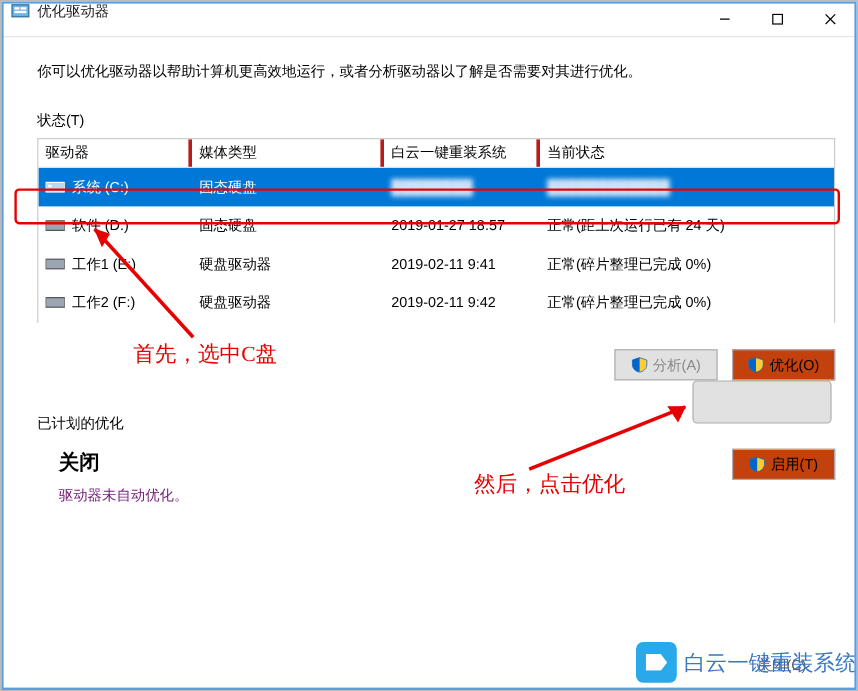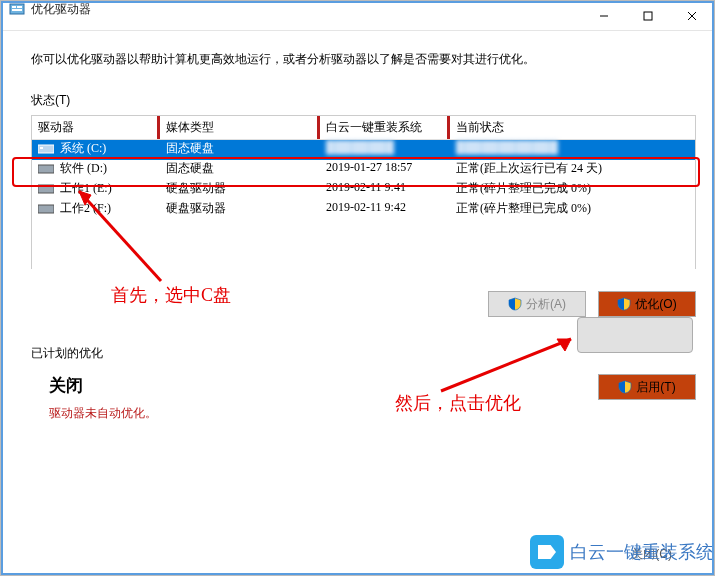--- a/index.html
+++ b/index.html
@@ -46,58 +46,57 @@
     font-size:12px;
     color:#000;
   }
   .col-head > div { padding-left:6px; border-right:3px solid #b91c1c; height:100%; display:flex; align-items:center; }
   .c1 { width:128px; }
   .c2 { width:160px; }
   .c3 { width:130px; }
   .c4 { flex:1; border-right:none !important; }
   .row {
     display:flex;
-    height:20px;
-    align-items:flex-start;
+    height:32px;
+    align-items:center;
     font-size:12px;
-    font-family:Liberation Serif, serif;
   }
   .row > div { padding-left:6px; }
   .row.selected { background:#0078d7; color:#fff; }
   .row .c3, .row .c4 { font-size:12px; }
   .drive-ico { width:16px; height:12px; display:inline-block; margin-right:6px; vertical-align:middle; }
   .selected .blur { filter: blur(2px); color:#cfe3f7; }
   
   .red-box { position:absolute; border:2px solid #e60000; border-radius:4px; pointer-events:none; }
   .red-box.rows { left:11px; top:156px; width:688px; height:30px; }
   .red-box.btn  { left:576px; top:316px; width:116px; height:36px; }
   
   .arrow { position:absolute; stroke:#e60000; fill:#e60000; pointer-events:none; }
   
   .anno { position:absolute; color:#e60000; font-size:18px; font-family:"SimSun","Microsoft YaHei"; pointer-events:none; }
   .anno1 { left:110px; top:282px; }
   .anno2 { left:380px; top:390px;margin-left:14px; }
   
   .btn-row { display:flex; justify-content:flex-end; gap:12px; margin-top:22px; }
   .btn {
-    width:98px; height:26px;
+    width:86px; height:26px;
     border:1px solid #adadad;
     background:#e1e1e1;
     display:flex; align-items:center; justify-content:center;
     font-size:12px; gap:4px;
   }
   .btn.disabled { color:#888; }
   .btn.enabled { background:#c2410c; color:#000; }
   .shield { width:14px; height:14px; }
   
   .sched { margin-top:28px; }
   .sched-row { display:flex; align-items:flex-start; }
   .sched-text { flex:1; }
   .sched-text .bold { font-weight:bold; font-size:17px; margin:6px 0 8px 18px; }
-  .sched-text .sub { font-size:12px; margin-left:18px; color:#b91c1c; }
+  .sched-text .sub { font-size:12px; margin-left:18px; color:#701a75; }
   
   .watermark { position:absolute; right:0; bottom:6px; display:flex; align-items:center; gap:6px; color:#3a78c3; font-size:18px; font-weight:500; }
   .wm-logo { width:34px; height:34px; background:#29a9ea; border-radius:6px; position:relative; }
   .wm-logo::after { content:""; position:absolute; left:8px; top:10px; width:18px; height:14px; background:#fff; clip-path: polygon(0 0,70% 0,100% 50%,70% 100%,0 100%); }
   .coverbtn { position:absolute; right:42px; bottom:12px; font-size:12px; color:#555; }
 </style>
 </head>
 <body>
 
 <div class="titlebar">

